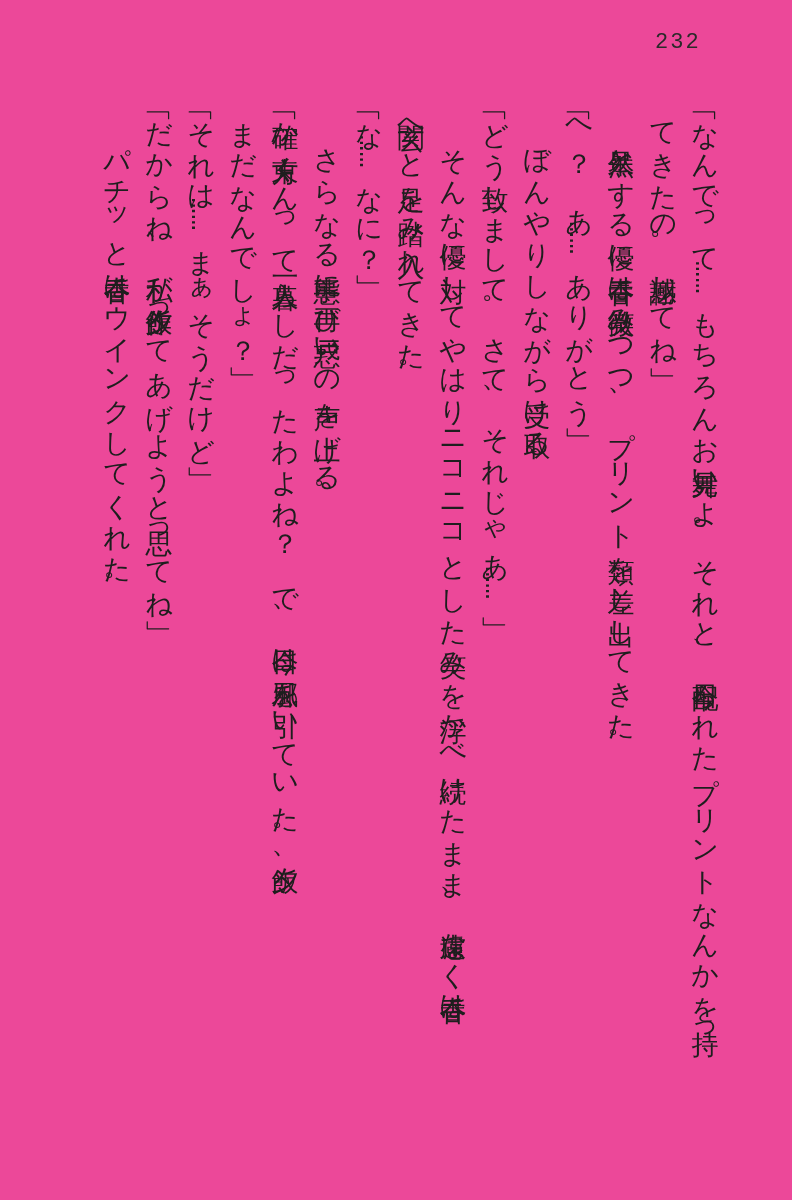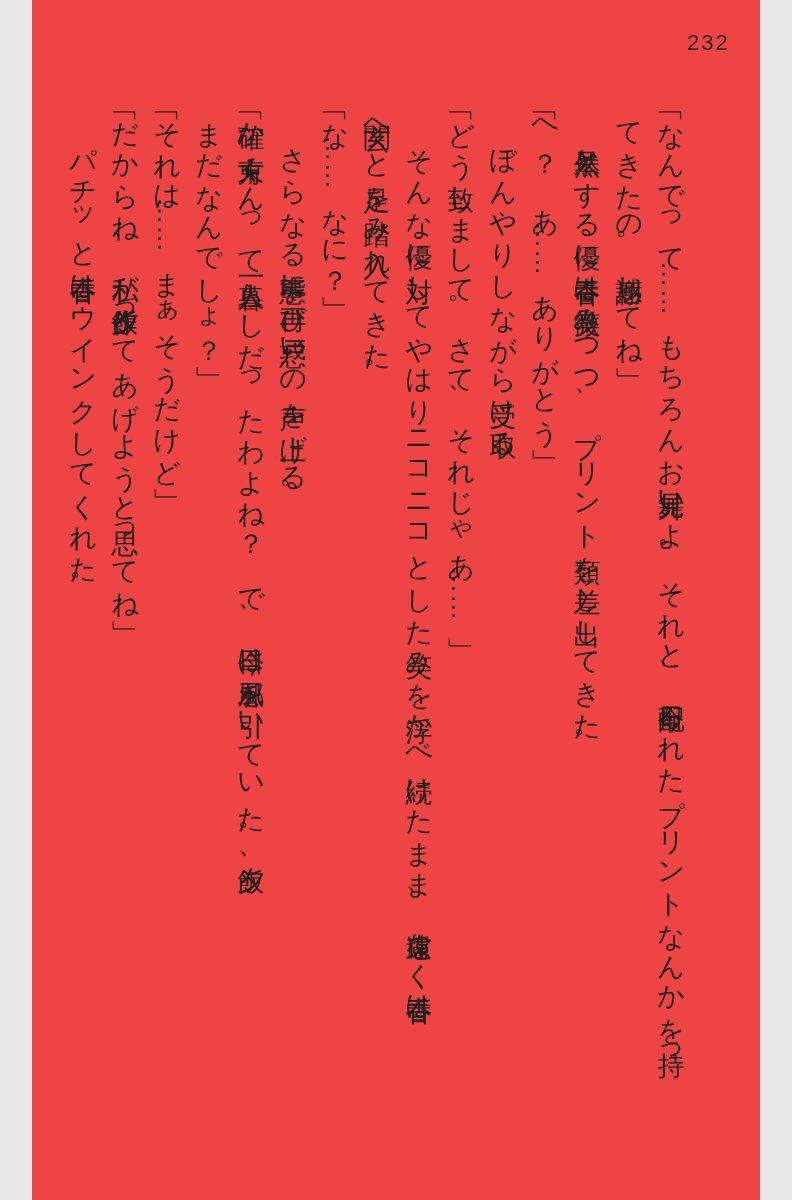--- a/index.html
+++ b/index.html
@@ -2,26 +2,26 @@
 <html lang="ja"><head>
 <meta charset="utf-8">
 <style>
   html, body {
     margin: 0;
     padding: 0;
     background: #e8e8e8;
   }
   .page {
     position: relative;
-    width: 728px;
+    width: 792px;
     height: 1200px;
     margin: 0 auto;
-    background: #ef4444;
+    background: #ec4899;
     overflow: hidden;
-    font-family: Liberation Sans, sans-serif;
+    font-family: Liberation Mono, monospace;
     color: #1e1e1e;
   }
   .page-number {
     position: absolute;
     top: 30px;
     left: 655px;
     font-size: 22px;
     letter-spacing: 2px;
     color: #2a2a2a;
   }

